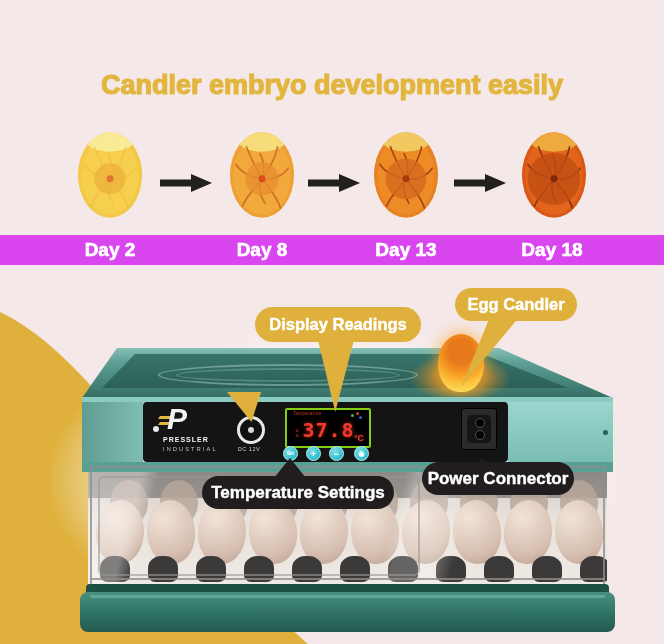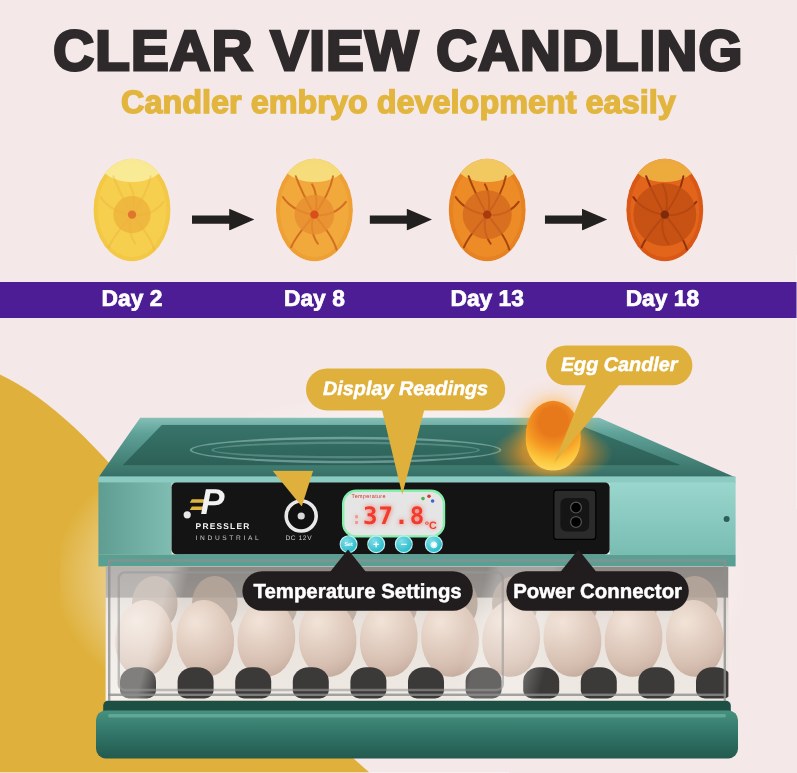--- a/index.html
+++ b/index.html
@@ -9,21 +9,21 @@
   .title{position:absolute;top:14px;left:0;width:100%;text-align:center;
          font-size:47px;font-weight:bold;color:#2e2a2b;letter-spacing:1px;
          -webkit-text-stroke:2.5px #2e2a2b;}
   .subtitle{position:absolute;top:70px;left:0;width:100%;text-align:center;
          font-size:27px;font-weight:bold;color:#e2b63e;-webkit-text-stroke:1.2px #e2b63e;}
   
   .egg-row{position:absolute;top:122px;left:0;width:664px;height:110px;}
   .egg-slot{position:absolute;top:6px;width:68px;height:92px;}
   .arrow{position:absolute;top:52px;width:52px;height:18px;}
   
-  .day-bar{position:absolute;top:235px;left:0;width:664px;height:30px;background:#4c1d95;}
+  .day-bar{position:absolute;top:235px;left:0;width:664px;height:30px;background:#d946ef;}
   .day-label{position:absolute;top:4px;transform:translateX(-50%);color:#fff;
          font-size:19px;font-weight:bold;-webkit-text-stroke:.6px #fff;}
   
   .yellow-shape{position:absolute;left:0;top:265px;}
   .white-glow{position:absolute;left:50px;top:330px;width:570px;height:300px;
          background:radial-gradient(ellipse at 50% 50%,rgba(255,255,255,.95) 0 42%,rgba(255,255,255,0) 72%);}
   
   .incubator{position:absolute;left:80px;top:340px;width:535px;height:295px;}
   .lid{position:absolute;left:0;top:0;width:535px;height:60px;
        clip-path:polygon(37px 8px,419px 8px,533px 58px,2px 58px);
@@ -51,22 +51,22 @@
   .logo-p{position:absolute;left:24px;top:0px;color:#f2f2f2;font-size:30px;font-weight:bold;
        font-style:italic;}
   .logo-swoosh{position:absolute;left:16px;top:14px;width:14px;height:3px;background:#e2b63e;transform:skewX(-30deg);}
   .logo-swoosh.s2{top:20px;width:10px;}
   .brand{position:absolute;left:20px;top:34px;color:#f5f5f5;font-size:7px;font-weight:bold;letter-spacing:1px;}
   .brand-sub{position:absolute;left:20px;top:44px;color:#cfc9c0;font-size:5.5px;letter-spacing:2.2px;}
   .dc-port{position:absolute;left:94px;top:14px;width:22px;height:22px;border-radius:50%;
        border:3px solid #e8e8e8;background:#111;}
   .dc-port::after{content:"";position:absolute;left:8px;top:8px;width:6px;height:6px;border-radius:50%;background:#d8d8d8;}
   .dc-label{position:absolute;left:88px;top:44px;width:36px;text-align:center;color:#cfcfcf;font-size:5.5px;letter-spacing:.5px;}
-  .display{position:absolute;left:142px;top:6px;width:82px;height:36px;background:#e5e5e5;
-       border:2px solid #86efac;border-radius:12px;}
+  .display{position:absolute;left:142px;top:6px;width:82px;height:36px;background:#000000;
+       border:2px solid #84cc16;border-radius:2px;}
   .disp-label{position:absolute;left:6px;top:1px;color:#c93327;font-size:4.5px;letter-spacing:.3px;}
   .fan-dots{position:absolute;right:6px;top:2px;width:12px;height:8px;}
   .fan-dots i{position:absolute;width:3px;height:3px;border-radius:50%;}
   .fan-dots i:nth-child(1){left:0;top:2px;background:#4db34d;}
   .fan-dots i:nth-child(2){left:5px;top:0;background:#d23b2f;}
   .fan-dots i:nth-child(3){left:8px;top:4px;background:#3b63d2;}
   .digits{position:absolute;left:6px;top:8px;color:#f23b2c;font-family:"DejaVu Sans Mono",monospace;
        font-weight:bold;font-size:20px;letter-spacing:1px;text-shadow:0 0 4px rgba(242,60,40,.7);}
   .digits .colon{opacity:.45;font-size:14px;}
   .unit{position:absolute;right:5px;bottom:3px;color:#f23b2c;font-size:9px;font-weight:bold;
@@ -96,40 +96,39 @@
   .wire-frame{position:absolute;left:18px;top:136px;width:318px;height:96px;border:2px solid #9a9a9a;
        border-radius:6px;opacity:.6;}
   
   .base-lip{position:absolute;left:6px;top:244px;width:523px;height:12px;background:#1d4f45;border-radius:4px;}
   .base{position:absolute;left:0;top:252px;width:535px;height:40px;border-radius:8px;
        background:linear-gradient(180deg,#47917f 0%,#2f7265 55%,#235a4e 100%);}
   .base-hl{position:absolute;left:10px;top:255px;width:515px;height:3px;background:#6db3a5;border-radius:2px;opacity:.7;}
   
   .pill{position:absolute;display:flex;align-items:center;justify-content:center;color:#fff;
        font-weight:bold;border-radius:18px;z-index:6;-webkit-text-stroke:.4px #fff;}
-  .pill.yellow{background:#dfb13c;font-size:16.5px;font-style:italic;}
+  .pill.yellow{background:#dfb13c;font-size:16.5px;}
   .pill.black{background:#211d1e;font-size:17px;}
   .tail{position:absolute;z-index:5;}
   .tail.yellow{background:#dfb13c;}
   .tail.black{background:#211d1e;}
 </style>
 </head>
 <body>
 
 <svg width="0" height="0" style="position:absolute">
   <defs>
       <clipPath id="eggClip">
         <ellipse cx="35" cy="48" rx="33" ry="44"></ellipse>
       </clipPath>
     </defs>
 </svg>
 
 <div class="canvas">
 
-  <div class="title">CLEAR VIEW CANDLING</div>
   <div class="subtitle">Candler embryo development easily</div>
 
   <div class="egg-row">
     <div class="egg-slot" style="left:76px">
   <svg class="egg-svg" viewBox="0 0 70 94" width="68" height="92">
     <g clip-path="url(#eggClip)">
       <ellipse class="egg-body" cx="35" cy="48" rx="33" ry="44" style="fill: rgb(246, 207, 78);"></ellipse>
       <ellipse class="egg-edge" cx="35" cy="48" rx="33" ry="44" style="fill: none; stroke-width: 7; opacity: 0.45; stroke: rgb(238, 190, 57);"></ellipse>
       <ellipse class="egg-cap" cx="35" cy="9" rx="27" ry="15" style="opacity: 0.9; fill: rgb(249, 236, 159);"></ellipse>
       <g class="egg-veins" style="fill: none; stroke-width: 1.7; stroke-linecap: round; stroke: rgb(232, 168, 58); opacity: 0.3;">
@@ -331,15 +330,15 @@
 
   <div class="tail yellow" style="left:458px;top:316px;width:62px;height:70px;clip-path:polygon(52% 0,100% 0,6% 100%)"></div>
   <div class="tail yellow" style="left:317px;top:336px;width:38px;height:76px;clip-path:polygon(0 0,100% 0,48% 100%)"></div>
   <div class="tail yellow" style="left:227px;top:392px;width:34px;height:30px;clip-path:polygon(0 0,100% 0,72% 100%)"></div>
   <div class="tail black" style="left:274px;top:458px;width:32px;height:20px;clip-path:polygon(50% 0,0 100%,100% 100%)"></div>
   <div class="tail black" style="left:466px;top:458px;width:32px;height:20px;clip-path:polygon(50% 0,0 100%,100% 100%)"></div>
 
   <div class="pill yellow" style="left:455px;top:288px;width:122px;height:33px">Egg Candler</div>
   <div class="pill yellow" style="left:255px;top:307px;width:166px;height:35px">Display Readings</div>
   <div class="pill black" style="left:202px;top:476px;width:192px;height:33px">Temperature Settings</div>
-  <div class="pill black" style="left:422px;top:476px;width:152px;height:33px">Power Connector</div>
+  <div class="pill black" style="left:422px;top:462px;width:152px;height:33px">Power Connector</div>
 
 </div>
 
 </body></html>

